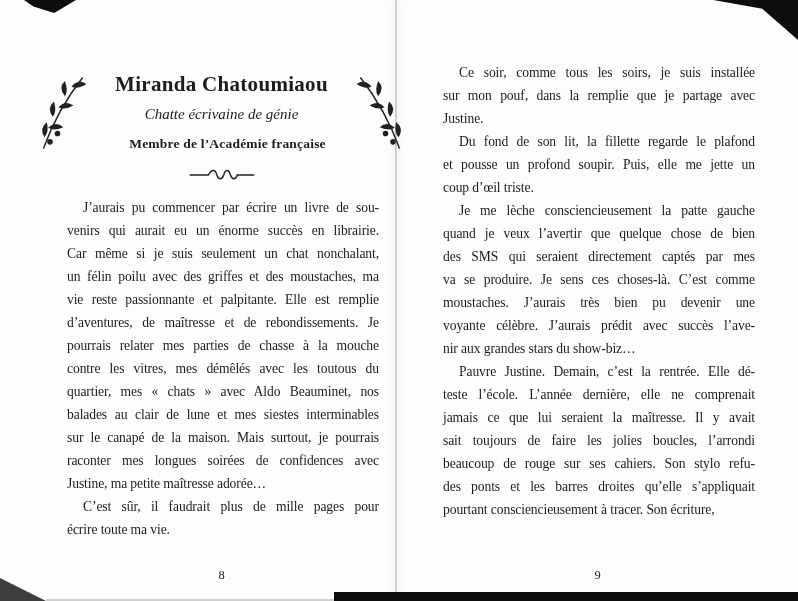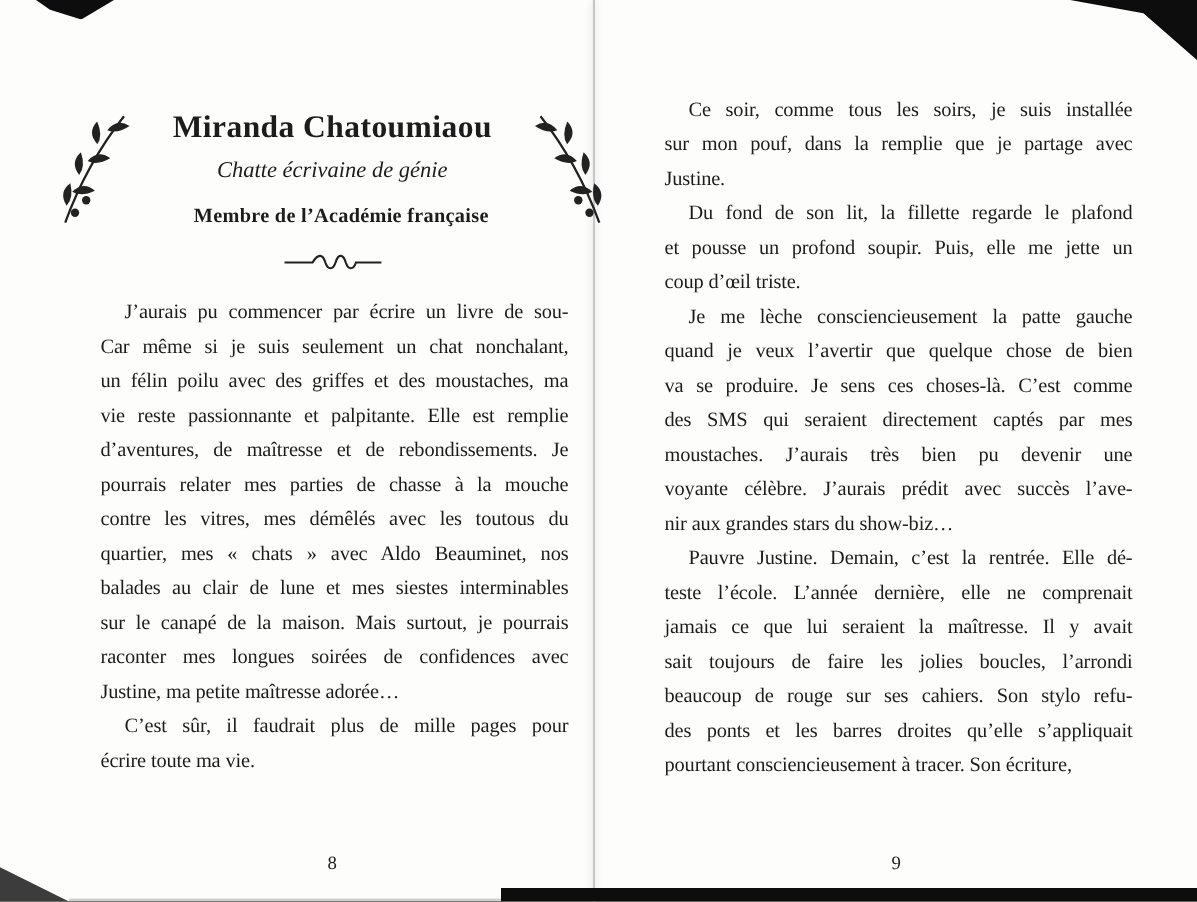--- a/index.html
+++ b/index.html
@@ -98,20 +98,21 @@
 
     <div class="divider">
       <svg viewBox="0 0 80 16" width="68" height="14" aria-hidden="true">
         <path d="M2 8 H24 C28 1 32 1 34 8 C36 14 40 14 42 8 C44 1 48 1 50 8 C52 14 56 14 58 8 H78" stroke="#222" stroke-width="1.7" fill="none"></path>
       </svg>
     </div>
 
     <div class="body body-left">
         <p class="para">
           <span class="line first">J’aurais pu commencer par écrire un livre de sou-</span>
+          <span class="line">venirs qui aurait eu un énorme succès en librairie.</span>
           <span class="line">Car même si je suis seulement un chat nonchalant,</span>
           <span class="line">un félin poilu avec des griffes et des moustaches, ma</span>
           <span class="line">vie reste passionnante et palpitante. Elle est remplie</span>
           <span class="line">d’aventures, de maîtresse et de rebondissements. Je</span>
           <span class="line">pourrais relater mes parties de chasse à la mouche</span>
           <span class="line">contre les vitres, mes démêlés avec les toutous du</span>
           <span class="line">quartier, mes « chats » avec Aldo Beauminet, nos</span>
           <span class="line">balades au clair de lune et mes siestes interminables</span>
           <span class="line">sur le canapé de la maison. Mais surtout, je pourrais</span>
           <span class="line">raconter mes longues soirées de confidences avec</span>
@@ -134,22 +135,22 @@
           <span class="line last">Justine.</span>
         </p>
         <p class="para">
           <span class="line first">Du fond de son lit, la fillette regarde le plafond</span>
           <span class="line">et pousse un profond soupir. Puis, elle me jette un</span>
           <span class="line last">coup d’œil triste.</span>
         </p>
         <p class="para">
           <span class="line first">Je me lèche consciencieusement la patte gauche</span>
           <span class="line">quand je veux l’avertir que quelque chose de bien</span>
+          <span class="line">des SMS qui seraient directement captés par mes</span>
           <span class="line">va se produire. Je sens ces choses-là. C’est comme</span>
-          <span class="line">des SMS qui seraient directement captés par mes</span>
           <span class="line">moustaches. J’aurais très bien pu devenir une</span>
           <span class="line">voyante célèbre. J’aurais prédit avec succès l’ave-</span>
           <span class="line last">nir aux grandes stars du show-biz…</span>
         </p>
         <p class="para">
           <span class="line first">Pauvre Justine. Demain, c’est la rentrée. Elle dé-</span>
           <span class="line">teste l’école. L’année dernière, elle ne comprenait</span>
           <span class="line">jamais ce que lui seraient la maîtresse. Il y avait</span>
           <span class="line">sait toujours de faire les jolies boucles, l’arrondi</span>
           <span class="line">beaucoup de rouge sur ses cahiers. Son stylo refu-</span>

